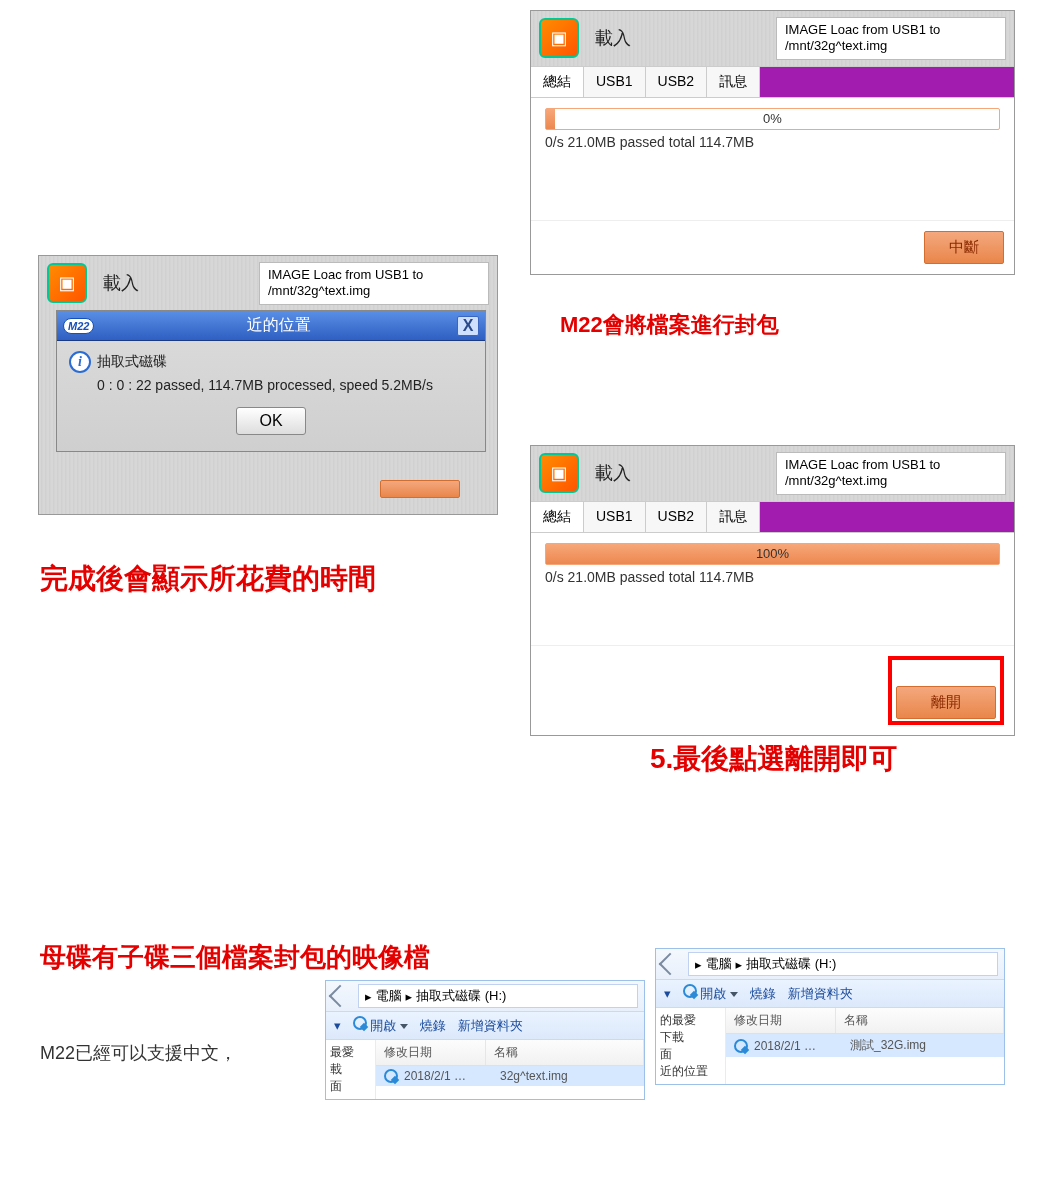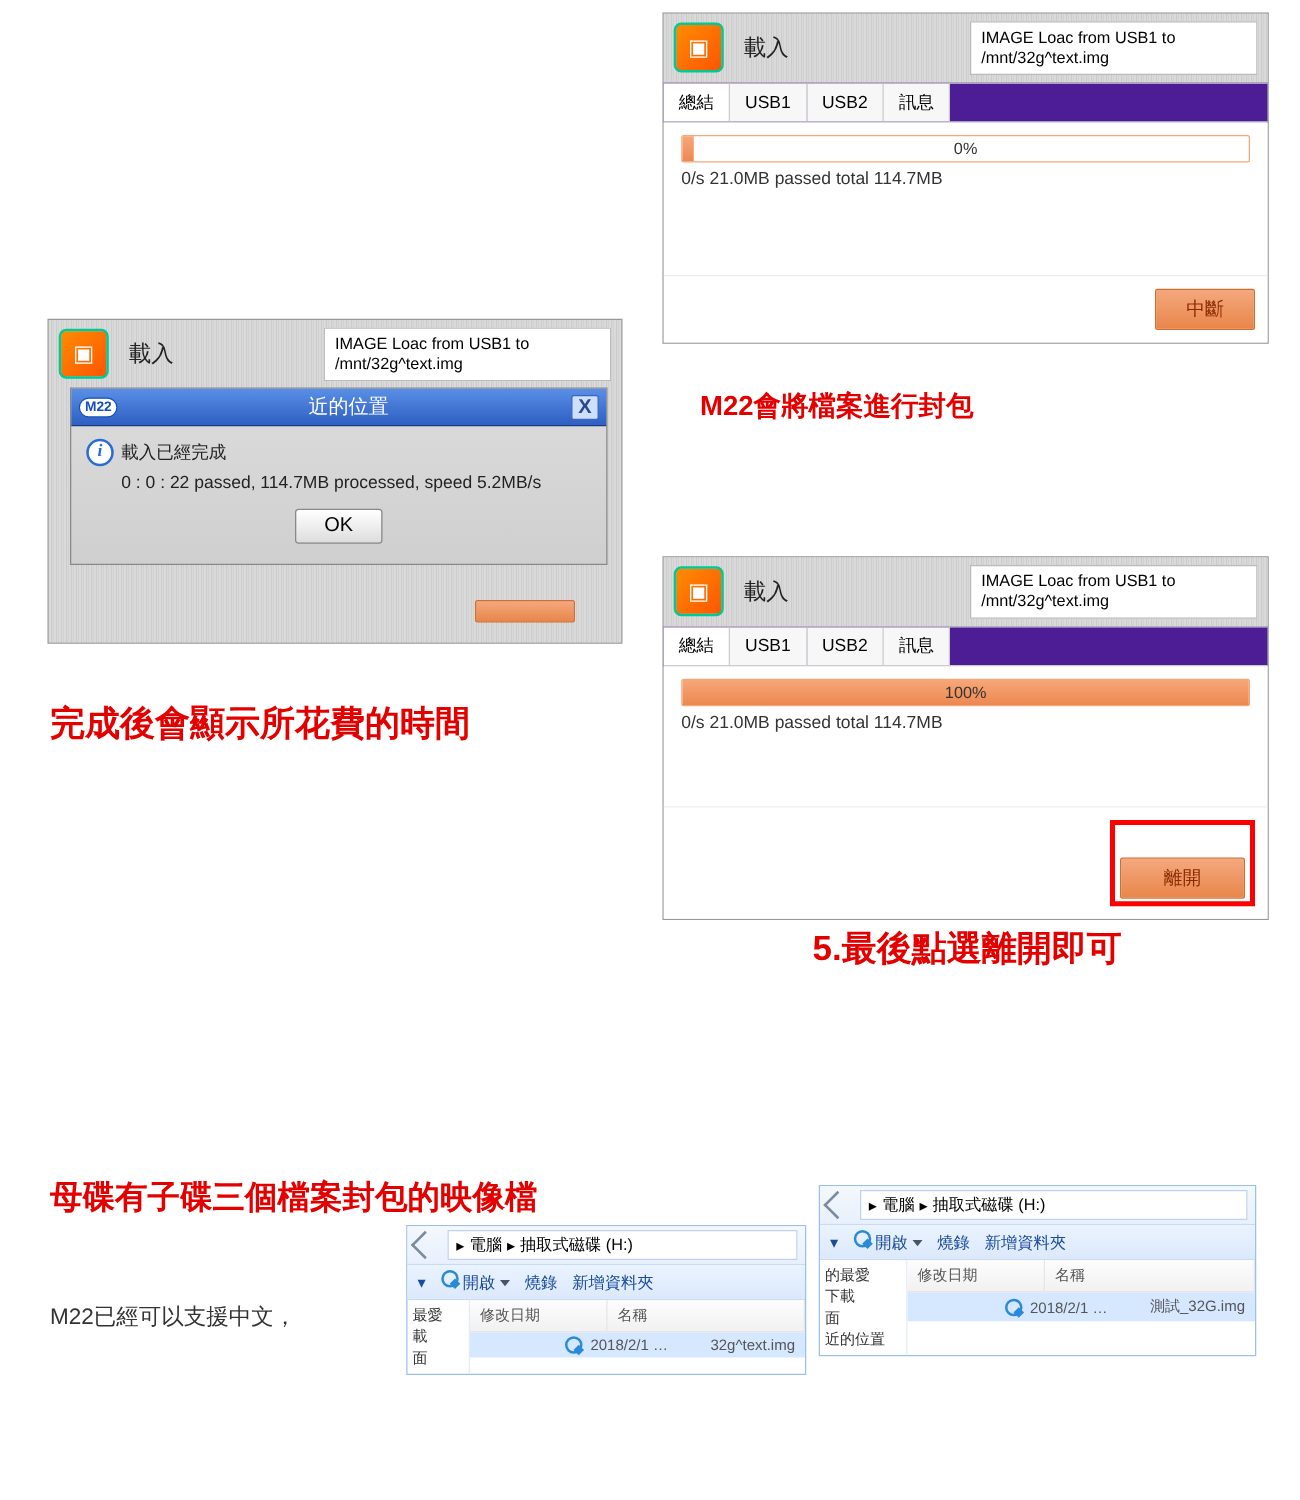--- a/index.html
+++ b/index.html
@@ -3,53 +3,53 @@
 <meta charset="utf-8">
 <style>
   * { box-sizing: border-box; margin: 0; padding: 0; }
   body { font-family: "Microsoft JhengHei", Arial, sans-serif; width: 1040px; height: 1200px; background: #fff; position: relative; color: #000; }
   .dlg { position: absolute; border: 1px solid #999; background: #eee; }
   .brushed { background: repeating-linear-gradient(90deg,#c8c8c8 0,#e6e6e6 1px,#c8c8c8 2px,#d9d9d9 3px,#cfcfcf 4px); }
   .titlebar { display:flex; align-items:center; padding:6px 8px; gap:10px; }
   .app-icon { width:40px; height:40px; border:2px solid #00c896; border-radius:6px; background:linear-gradient(135deg,#ff8c00,#ff5500); display:flex; align-items:center; justify-content:center; color:#fff; font-size:18px; }
   .title-load { font-size:18px; color:#222; margin-left:6px; }
   .title-right { margin-left:auto; background:#fff; border:1px solid #bbb; padding:4px 8px; font-size:13px; min-width:230px; line-height:1.25; }
-  .tabs { display:flex; background:#4c1d95; border-top:1px solid #ccc; border-bottom:1px solid #ccc; }
+  .tabs { display:flex; background:#a21caf; border-top:1px solid #ccc; border-bottom:1px solid #ccc; }
   .tab { padding:6px 12px; font-size:14px; border-right:1px solid #ccc; background:#f7f7f7; }
   .tab.active { background:#fff; font-weight:500; }
   .body { background:#fff; padding:10px 14px; }
   .prog-out { height:22px; border:1px solid #f5a77a; background:#fff; border-radius:2px; margin-bottom:4px; position:relative; display:flex; align-items:center; justify-content:center; }
   .prog-in { position:absolute; left:0; top:0; bottom:0; background:linear-gradient(#f7a779,#ec8850); }
   .prog-lbl { position:relative; font-size:13px; color:#333; }
   .stat { font-size:14px; color:#333; margin-top:2px; }
   .footer { background:#fff; padding:10px; display:flex; justify-content:flex-end; border-top:1px solid #eee; }
   .btn-orange { background:linear-gradient(#f4a87e,#e9864a); border:1px solid #d46e30; color:#8a2a00; padding:6px 24px; font-size:15px; border-radius:2px; }
   .red-hi { border:4px solid #ff0000; padding:2px 4px; }
   .cap { position:absolute; color:#e50000; font-weight:bold; }
   
   .popup { position:absolute; border:1px solid #888; background:linear-gradient(#dcdcdc,#cfcfcf); }
   .pop-title { background:linear-gradient(#5a8fe6,#2e5fc2); color:#fff; display:flex; align-items:center; padding:4px 6px; font-size:16px; border-bottom:1px solid #1a3b84; }
-  .m22-badge { background:#fff; color:#1450b8; font-weight:bold; font-size:11px; padding:1px 4px; border-radius:8px; border:1px solid #1450b8; margin-right:6px; }
+  .m22-badge { background:#fff; color:#1450b8; font-weight:bold; font-size:11px; padding:1px 4px; border-radius:8px; border:1px solid #1450b8; margin-right:6px;font-style:italic; }
   .pop-x { margin-left:auto; width:22px; height:20px; background:#cfe0ff; border:1px solid #3a66c2; color:#2a4a8a; display:flex; align-items:center; justify-content:center; font-weight:bold; border-radius:2px; }
   .pop-body { padding:10px 12px; font-size:14px; color:#222; }
   .info-icon { display:inline-flex; width:22px; height:22px; border:2px solid #2a6bd4; border-radius:50%; align-items:center; justify-content:center; color:#2a6bd4; font-weight:bold; font-style:italic; font-family:serif; margin-right:6px; background:#fff; }
   .btn-ok { display:block; margin:14px auto 6px; padding:4px 22px; font-size:16px; background:linear-gradient(#fff,#ddd); border:1px solid #888; border-radius:3px; }
   
   .exp { position:absolute; border:1px solid #9cc0ea; background:#fff; font-size:13px; }
   .exp-bar { display:flex; align-items:center; background:linear-gradient(#f4f8fe,#e8f0fb); border-bottom:1px solid #c9dbf3; padding:3px 6px; gap:4px; }
   .nav-a { width:16px; height:16px; border-left:2px solid #7a8aa0; border-bottom:2px solid #7a8aa0; transform:rotate(45deg); }
   .crumb { display:flex; align-items:center; gap:4px; background:#fff; border:1px solid #c0d2ef; padding:2px 6px; }
   .tool { display:flex; align-items:center; gap:12px; background:linear-gradient(#eaf3ff,#dce9fb); border-bottom:1px solid #c9dbf3; padding:4px 8px; color:#1a4b9c; }
   .o-ico { width:14px; height:14px; border:2px solid #2a8ad8; border-radius:50%; display:inline-block; position:relative; }
   .o-ico:after { content:""; position:absolute; right:-2px; bottom:-2px; width:6px; height:6px; background:#2a8ad8; transform:rotate(45deg); }
   .cols { display:flex; font-size:12px; color:#555; }
   .side { width:50px; border-right:1px solid #e4ecf7; padding:4px 4px; color:#333; font-size:12px; }
   .colhdr { display:flex; background:linear-gradient(#fdfdfd,#f1f1f1); border-bottom:1px solid #e0e0e0; font-size:12px; color:#555; }
   .colhdr span { padding:4px 8px; border-right:1px solid #e6e6e6; }
-  .row { display:flex; align-items:center; padding:3px 8px; gap:6px;justify-content:flex-end; }
+  .row { display:flex; align-items:center; padding:3px 8px; gap:6px; }
   .row.sel { background:#d6e8ff; }
   .txt-note { position:absolute; color:#333; font-size:18px; line-height:1.5; }
   .chev { display:inline-block; width:0; height:0; border-left:4px solid transparent; border-right:4px solid transparent; border-top:5px solid #456; vertical-align:middle; }
 </style>
 </head>
 <body>
 
 <div class="dlg" style="left:530px; top:10px; width:485px;">
   <div class="brushed titlebar">
     <div class="app-icon">▣</div>
@@ -92,21 +92,21 @@
 </div>
 <div class="popup" style="left:56px; top:310px; width:430px;">
   <div class="pop-title">
     <span class="m22-badge">M22</span>
     <span style="flex:1; text-align:center;">近的位置</span>
     <span class="pop-x">X</span>
   </div>
   <div class="pop-body">
     <div style="display:flex; align-items:center;">
       <span class="info-icon">i</span>
-      <span>載入已經完成</span>
+      <span>抽取式磁碟</span>
     </div>
     <div style="margin-left:28px; margin-top:4px;">0 : 0 : 22 passed, 114.7MB processed, speed 5.2MB/s</div>
     <button class="btn-ok">OK</button>
   </div>
 </div>
 
 <div class="btn-orange" style="position:absolute; left:380px; top:480px; width:80px; height:18px; overflow:hidden;"></div>
 
 <div class="cap" style="left:40px; top:560px; font-size:28px;">完成後會顯示所花費的時間</div>
 

